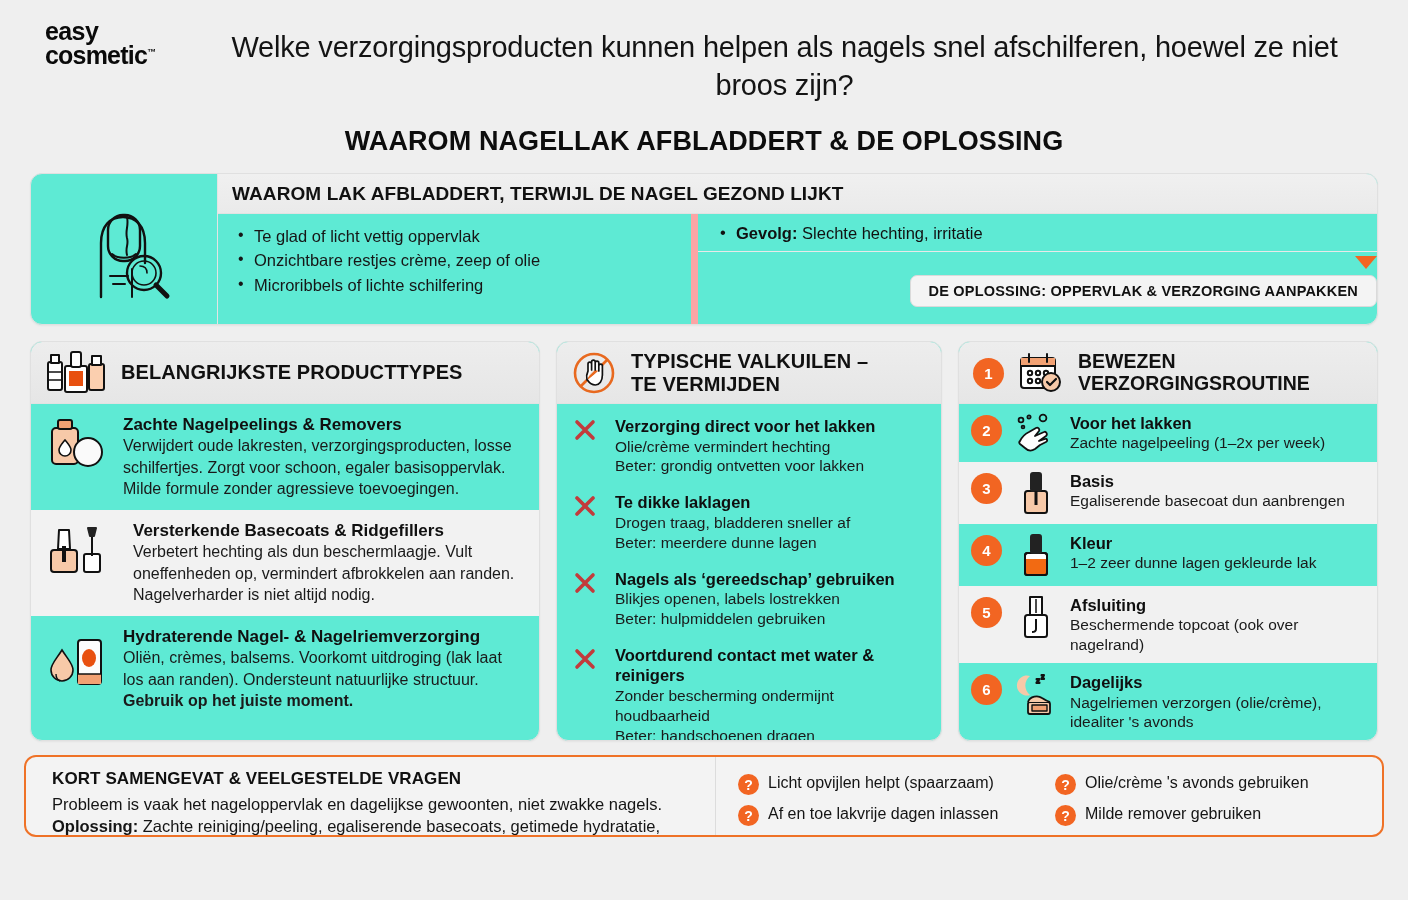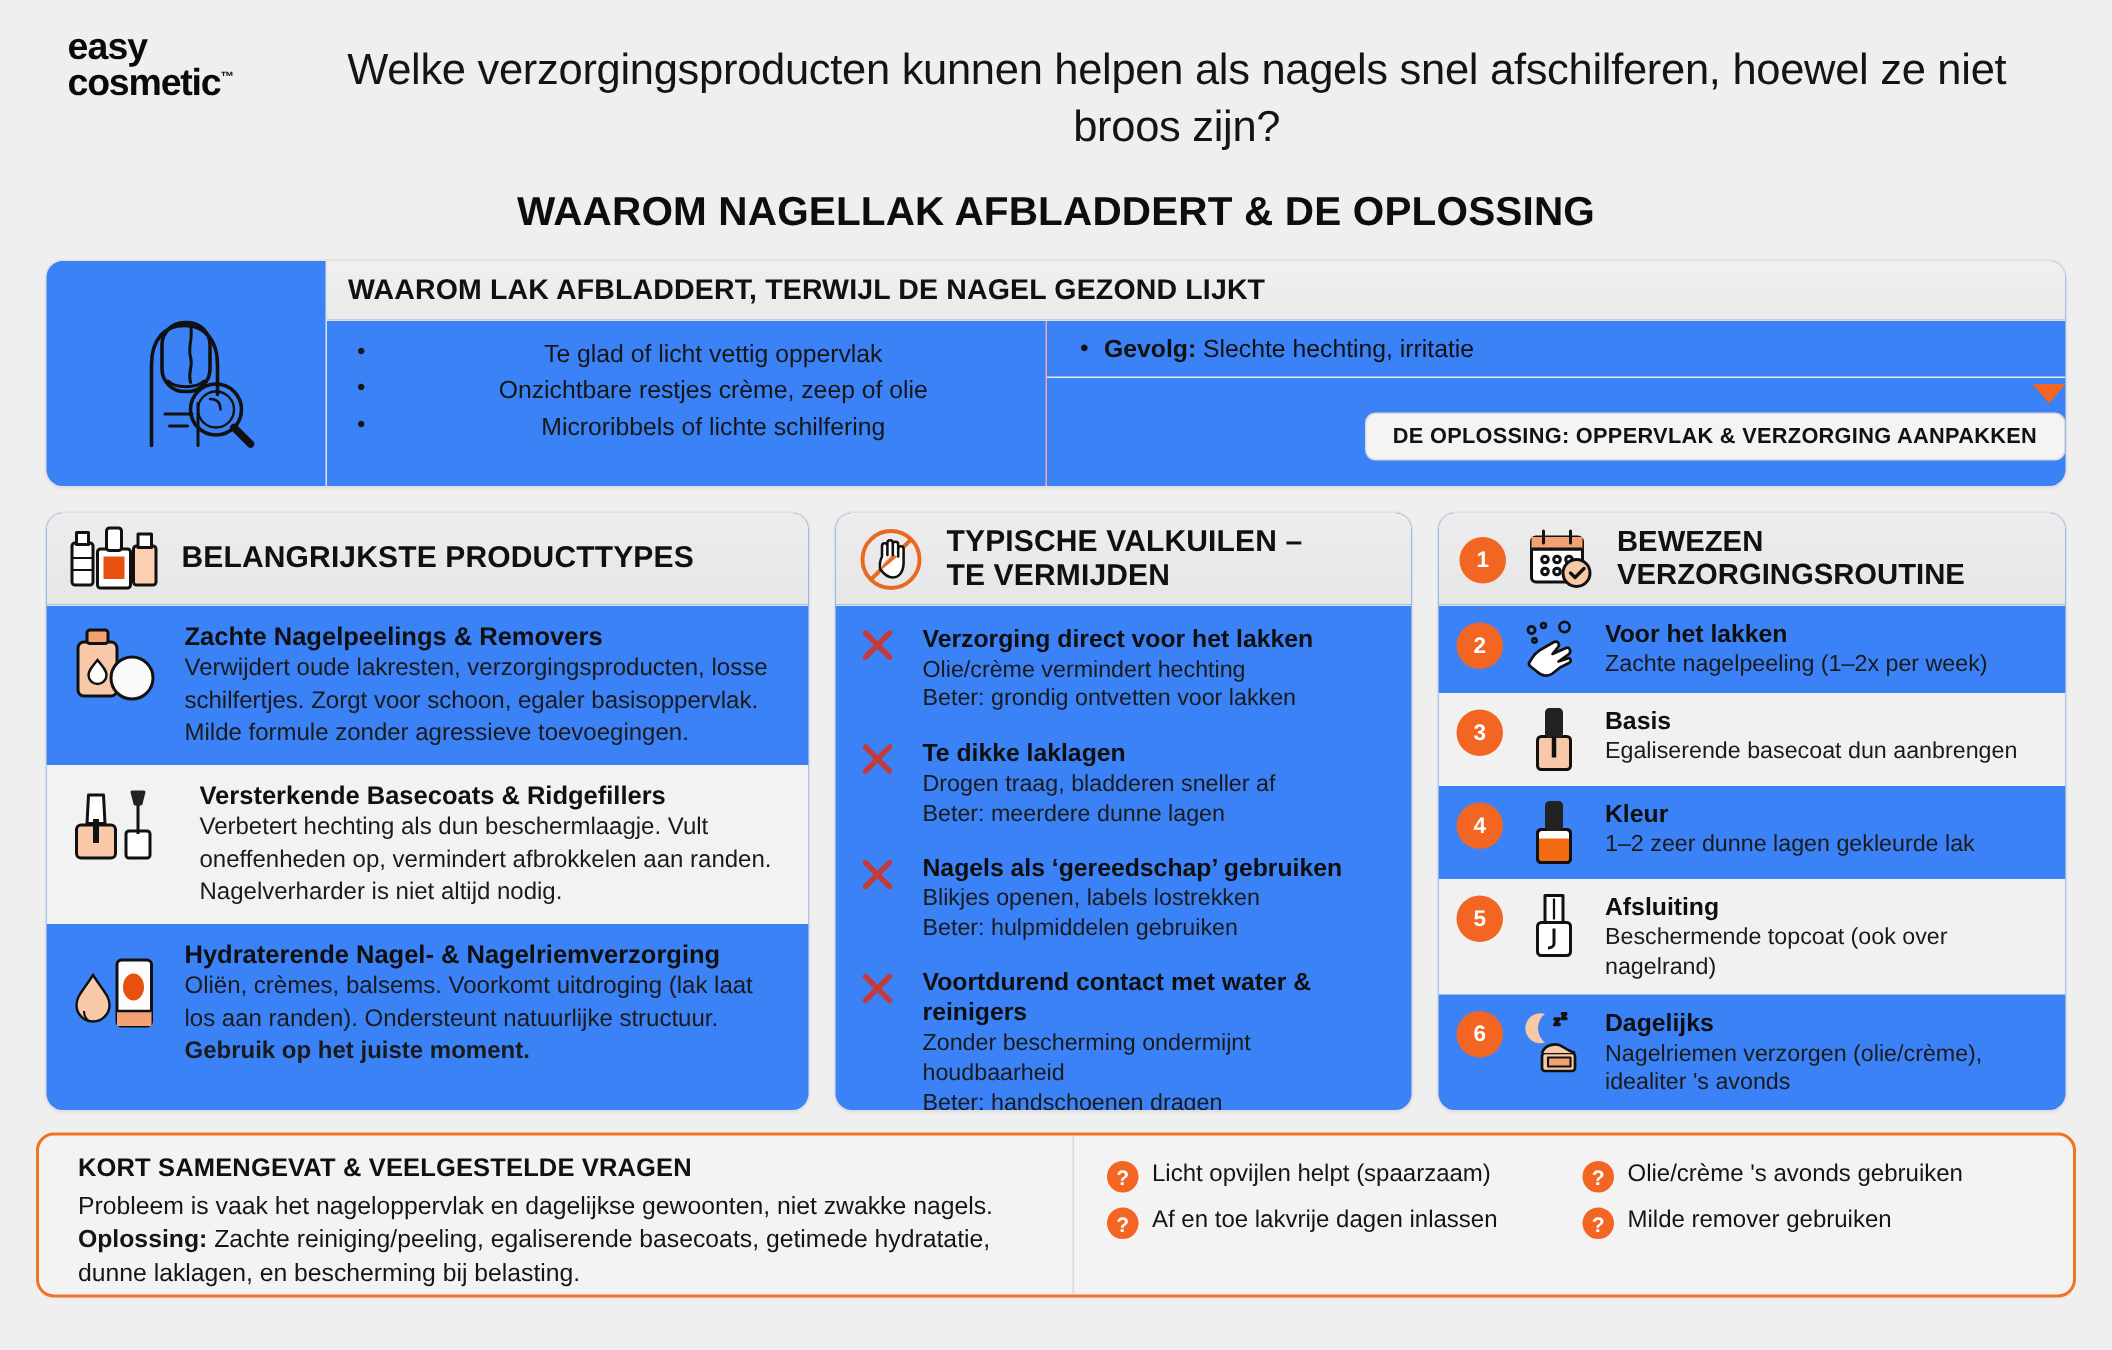--- a/index.html
+++ b/index.html
@@ -23,38 +23,38 @@
     line-height: 1.32; color: #141414; padding: 14px 40px 0 0; letter-spacing: -0.2px;
   }
 
   .subtitle {
     text-align: center; font-size: 27px; font-weight: 800; letter-spacing: 0.1px;
     color: #0d0d0d; margin: 8px 0 16px 0;
   }
 
   
   .card {
-    background: #3b82f6; border: 1px solid #e0e0e0; border-radius: 12px;
+    background: #5eead4; border: 1px solid #e0e0e0; border-radius: 12px;
     box-shadow: 0 1px 2px rgba(0,0,0,0.05);
   }
 
   
   .top-panel { margin: 0 30px; height: 152px; display: flex; overflow: hidden; }
   .top-icon {
     flex: 0 0 187px; display: flex; align-items: center; justify-content: center;
     border-right: 1px solid #e4e4e4;
   }
   .top-right { flex: 1; display: flex; flex-direction: column; }
   .top-head {
     height: 40px; display: flex; align-items: center; padding-left: 14px;
     font-size: 19px; font-weight: 800; letter-spacing: 0.1px; color: #111;
     background: linear-gradient(#f0f0f0, #eaeaea); border-bottom: 1px solid #e2e2e2;
   }
   .top-body { flex: 1; display: flex; }
-  .top-left-col { flex: 0 0 480px; padding: 10px 0 0 20px; border-right: 1px solid #fca5a5; text-align: center; }
+  .top-left-col { flex: 0 0 480px; padding: 10px 0 0 20px; border-right: 7px solid #fca5a5; }
   .top-right-col { flex: 1; display: flex; flex-direction: column; }
   ul.bullets { list-style: none; }
   ul.bullets li { font-size: 16.5px; line-height: 1.47; position: relative; padding-left: 16px; color: #161616; }
   ul.bullets li:before { content: "•"; position: absolute; left: 0; top: -1px; font-size: 16px; }
   .gevolg-row { padding: 10px 0 8px 22px; border-bottom: 1px solid #e9e9e9; }
   .gevolg-row .t { font-size: 16.5px; position: relative; padding-left: 16px; }
   .gevolg-row .t:before { content: "•"; position: absolute; left: 0; top: -1px; }
   .solution-wrap { flex: 1; display: flex; flex-direction: column; align-items: flex-end; justify-content: flex-start; padding-top: 4px; }
   .tri { width: 0; height: 0; border-left: 11px solid transparent; border-right: 11px solid transparent; border-top: 13px solid #f26522; margin-bottom: 6px; }
   .solution-pill {
@@ -99,21 +99,21 @@
     background: #f26522; color: #fff; font-weight: 800; font-size: 15px;
     display: flex; align-items: center; justify-content: center; margin-top: 2px;
   }
   .rrow .ic { flex: 0 0 48px; display: flex; align-items: center; justify-content: center; }
   .rrow .hd { font-size: 16.5px; font-weight: 800; line-height: 1.22; color: #0f0f0f; }
   .rrow .bd { font-size: 15.5px; line-height: 1.27; color: #1a1a1a; }
   .rhead-title { font-size: 19.5px; font-weight: 800; line-height: 1.12; }
 
   
   .footer {
-    margin: 14px 24px 0 24px; height: 110px; border: 2px solid #ef7227; border-radius: 12px;
+    margin: 14px 24px 0 24px; height: 82px; border: 2px solid #ef7227; border-radius: 12px;
     background: #f3f3f3; display: flex; overflow: hidden;
   }
   .f-left { flex: 0 0 690px; padding: 12px 18px 0 26px; border-right: 1px solid #dcdcdc; }
   .f-title { font-size: 17px; font-weight: 800; letter-spacing: 0.1px; color: #101010; margin-bottom: 4px; }
   .f-body { font-size: 16.5px; line-height: 1.36; color: #151515; }
   .f-right { flex: 1; padding: 16px 10px 0 22px; display: flex; flex-wrap: wrap; align-content: flex-start; }
   .faq { width: 50%; display: flex; align-items: flex-start; gap: 9px; margin-bottom: 9px; }
   .qmark {
     flex: 0 0 21px; width: 21px; height: 21px; border-radius: 50%; background: #f26522;
     color: #fff; font-size: 14px; font-weight: 800; display: flex; align-items: center; justify-content: center;

